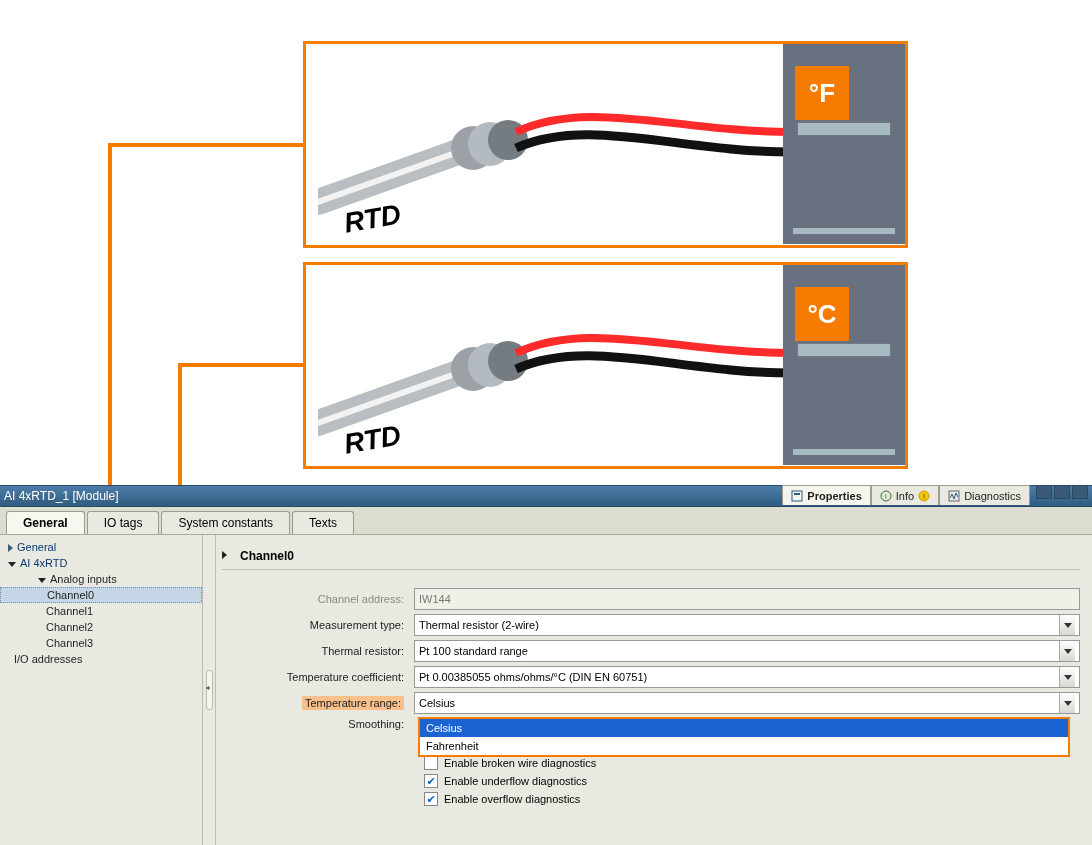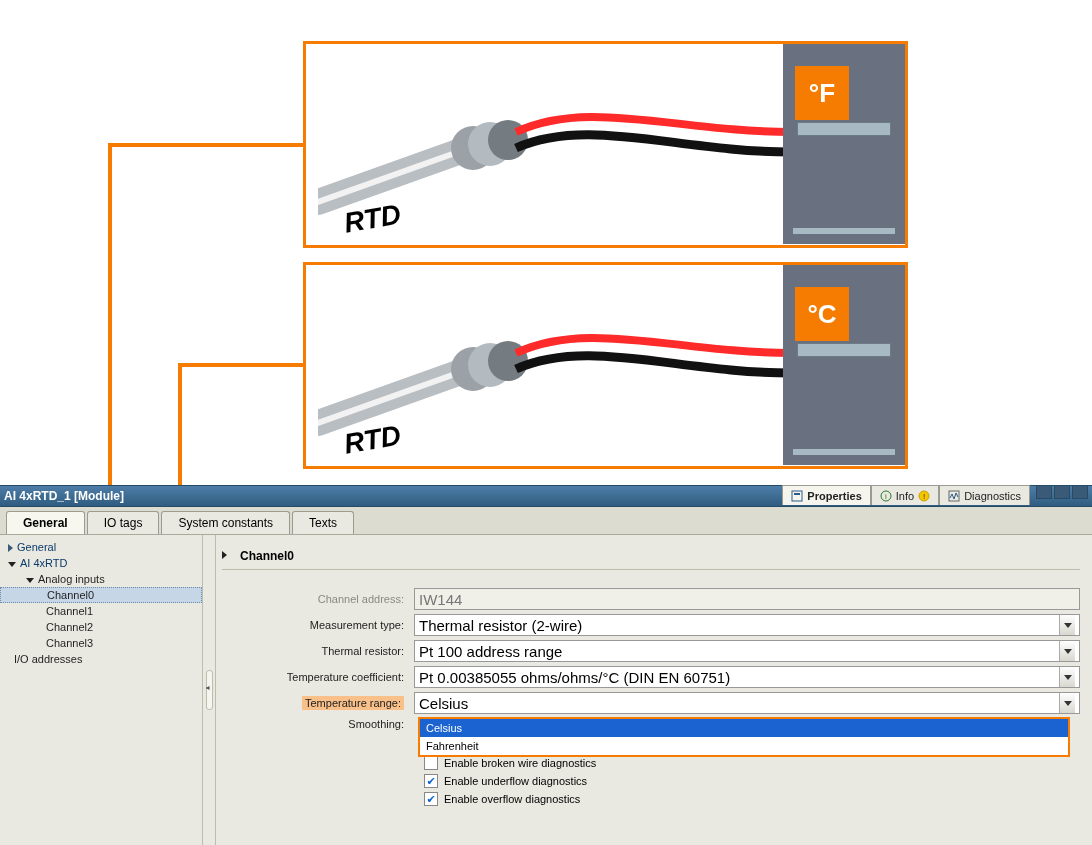--- a/index.html
+++ b/index.html
@@ -12,57 +12,57 @@
   .plc { position: absolute; right: 0; top: 0; width: 122px; height: 200px; background: #697080; }
   .plc .slot { position: absolute; left: 14px; top: 78px; right: 14px; height: 14px; background: #a7b9c2; border: 1px solid #6c7a83; }
   .plc .temp-badge { position: absolute; left: 12px; top: 22px; width: 54px; height: 54px; background: #f57c00; color: #fff; font-size: 26px; font-weight: bold; display: grid; place-items: center; }
   .plc .bottom-strip { position: absolute; bottom: 10px; left: 10px; right: 10px; height: 6px; background: #a7b9c2; }
   .probe-label { position: absolute; left: 38px; bottom: 10px; font-size: 28px; font-weight: bold; font-style: italic; transform: rotate(-10deg); }
   .probe-svg { position: absolute; left: 12px; top: 48px; width: 490px; height: 140px; }
 
   .connector-lines { position: absolute; left: 0; top: 0; width: 1092px; height: 740px; pointer-events: none; }
 
   .panel-header { position: absolute; top: 485px; left: 0; right: 0; height: 22px; background: #3a6a8e; background: linear-gradient(#4d7ea8, #2f5c80); color: #fff; font-size: 12px; display: flex; align-items: center; padding: 0 4px; border-top: 1px solid #254b66; border-bottom: 1px solid #254b66; }
-  .panel-header .title { font-weight: bold; }
+  .panel-header .title { font-weight: normal; }
 
   .right-tabs { position: absolute; right: 4px; top: -1px; display: flex; gap: 0; height: 22px; align-items: flex-start; text-align: center; }
   .rtab { background: #e9e9e1; color: #222; border: 1px solid #9b9b90; border-bottom: none; padding: 2px 8px; font-size: 11px; display: flex; align-items: center; gap: 4px; height: 20px; cursor: pointer; }
   .rtab.active { background: #f5f5ee; font-weight: bold; }
   .rtab .ico { width: 12px; height: 12px; display: inline-block; }
   .win-icons { display: flex; gap: 2px; margin-left: 6px; }
   .wi { width: 16px; height: 14px; background: #3a5a78; border: 1px solid #254b66; display: inline-block; }
 
   .tab-strip { position: absolute; top: 507px; left: 0; right: 0; height: 28px; background: #dcdcd0; border-bottom: 1px solid #a9a99c; display: flex; align-items: flex-end; padding-left: 6px; }
   .mtab { background: #e9e9e1; border: 1px solid #9b9b90; border-bottom: none; padding: 4px 16px; font-size: 12px; margin-right: 2px; cursor: pointer; border-radius: 3px 3px 0 0; }
   .mtab.active { background: #f7f7f0; font-weight: bold; }
 
   .content { position: absolute; top: 535px; left: 0; right: 0; bottom: 0; background: #e9e9e1; display: flex; }
   .tree { width: 203px; border-right: 1px solid #bdbdae; background: #e9e9e1; padding: 4px 0; font-size: 11px; color: #1f1f1f; overflow: hidden; position: relative; }
   .tree .tn { padding: 2px 0 2px 10px; white-space: nowrap; cursor: pointer; }
   .tree .tn.l1 { padding-left: 8px; color: #0a3a6a; }
   .tree .tn.l2 { padding-left: 14px; }
-  .tree .tn.l3 { padding-left: 26px; }
+  .tree .tn.l3 { padding-left: 26px; margin-left: 12px; }
   .tree .tn.l4 { padding-left: 46px; }
   .tree .tn.sel { background: #c7d6e6; border: 1px dotted #6a8cae; padding-top:1px; padding-bottom:1px; }
   .tree .arr { display: inline-block; width: 0; height: 0; margin-right: 4px; vertical-align: middle; }
   .tree .arr.right { border-left: 5px solid #3a5a78; border-top: 4px solid transparent; border-bottom: 4px solid transparent; }
   .tree .arr.down { border-top: 5px solid #222; border-left: 4px solid transparent; border-right: 4px solid transparent; }
   .splitter { width: 13px; background: #e9e9e1; border-right: 1px solid #bdbdae; display: flex; align-items: center; justify-content: center; cursor: col-resize; }
   .splitter .hdl { width: 7px; height: 40px; background: #f5f5ee; border: 1px solid #bdbdae; border-radius: 3px; position: relative; }
   .splitter .hdl:before { content: "◂"; position: absolute; left: -1px; top: 12px; font-size: 8px; color: #555; }
 
   .props { flex: 1; padding: 8px 12px 8px 6px; overflow: hidden; }
   .sect-head { font-size: 12px; font-weight: bold; padding: 6px 0 6px 18px; border-bottom: 1px solid #bdbdae; position: relative; margin-bottom: 18px; }
   .sect-head .chev { position: absolute; left: 0; top: 8px; width: 0; height: 0; border-left: 5px solid #222; border-top: 4px solid transparent; border-bottom: 4px solid transparent; }
 
   .form-row { display: flex; align-items: center; margin-bottom: 4px; font-size: 11px; }
   .form-row .lbl { width: 192px; text-align: right; padding-right: 10px; color: #222; }
   .form-row .lbl.dim { color: #8a8a7f; }
   .form-row .ctrl { flex: 1; }
-  .form-row input[type=text], .form-row .combo { width: 100%; height: 22px; border: 1px solid #999; background: #fff; font-size: 15px; padding: 0 4px; }
+  .form-row input[type=text], .form-row .combo { width: 100%; height: 22px; border: 1px solid #999; background: #fff; font-size: 11px; padding: 0 4px; }
   .form-row input[readonly] { background: #f0f0e8; color: #777; }
   .combo { display: flex; align-items: center; justify-content: flex-end; position: relative; cursor: pointer; }
   .combo .cv { flex: 1; }
   .combo .cd { width: 16px; height: 20px; border-left: 1px solid #aaa; display: grid; place-items: center; background: linear-gradient(#fefefe,#d8d8d0); }
   .combo .cd:after { content: ""; width: 0; height: 0; border-left: 4px solid transparent; border-right: 4px solid transparent; border-top: 5px solid #333; }
   .highlight-label { background: #f9c089; padding: 1px 3px; }
 
   .dropdown-open { position: absolute; left: 418px; right: 22px; top: 717px; border: 2px solid #f57c00; background: #fff; font-size: 11px; z-index: 5; }
   .dropdown-open .opt { padding: 3px 6px; cursor: pointer; }
   .dropdown-open .opt.sel { background: #1a63d1; color: #fff; }
@@ -187,21 +187,21 @@
           <div class="combo">
             <span class="cv">Thermal resistor (2-wire)</span>
             <span class="cd"></span>
           </div>
         </div>
     </div>
     <div class="form-row">
       <div class="lbl">Thermal resistor:</div>
       <div class="ctrl">
           <div class="combo">
-            <span class="cv">Pt 100 address range</span>
+            <span class="cv">Pt 100 standard range</span>
             <span class="cd"></span>
           </div>
         </div>
     </div>
     <div class="form-row">
       <div class="lbl">Temperature coefficient:</div>
       <div class="ctrl">
           <div class="combo">
             <span class="cv">Pt 0.00385055 ohms/ohms/°C (DIN EN 60751)</span>
             <span class="cd"></span>

